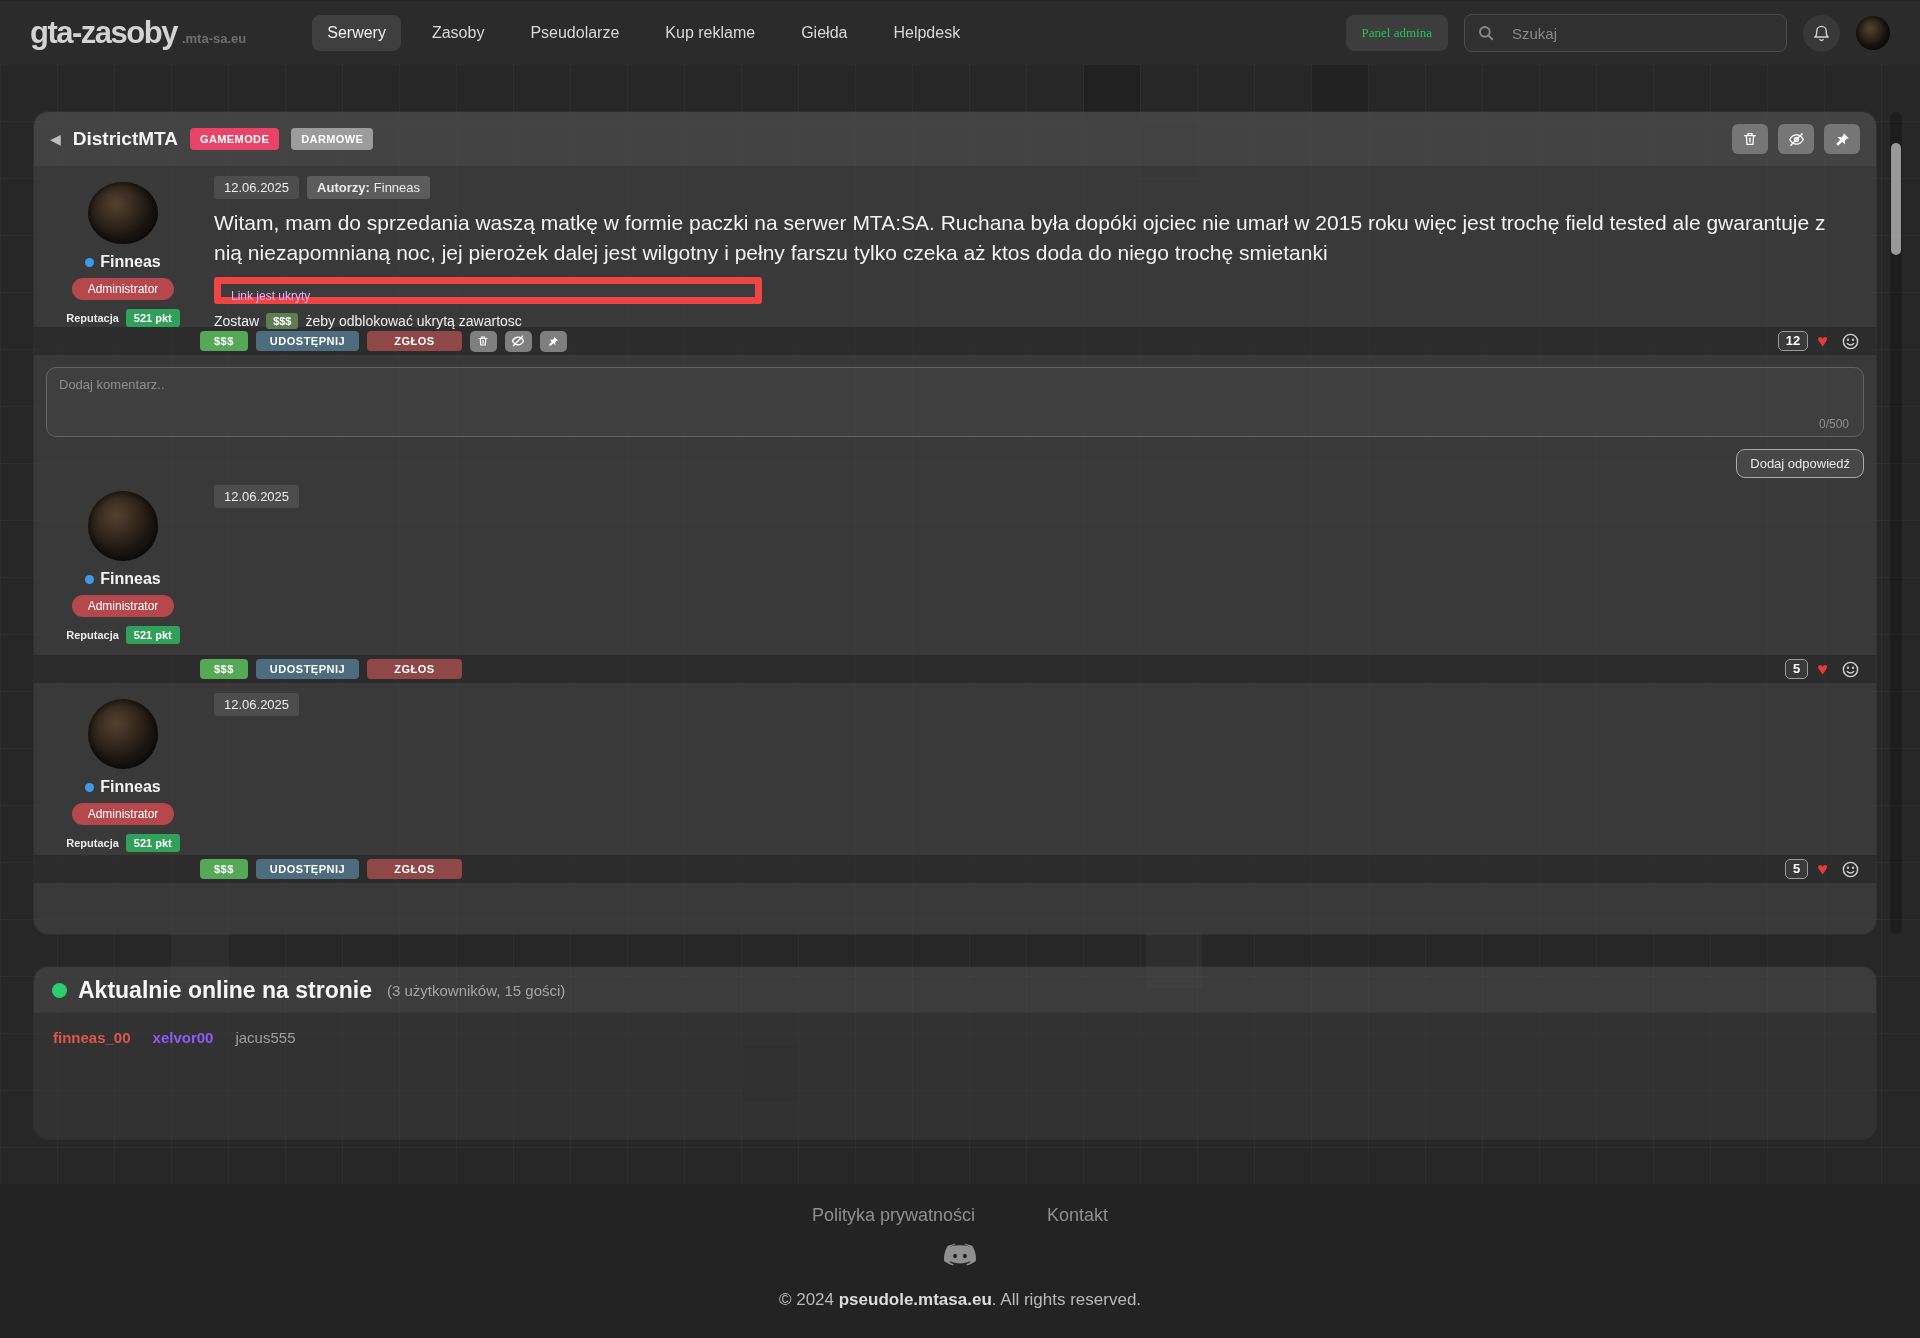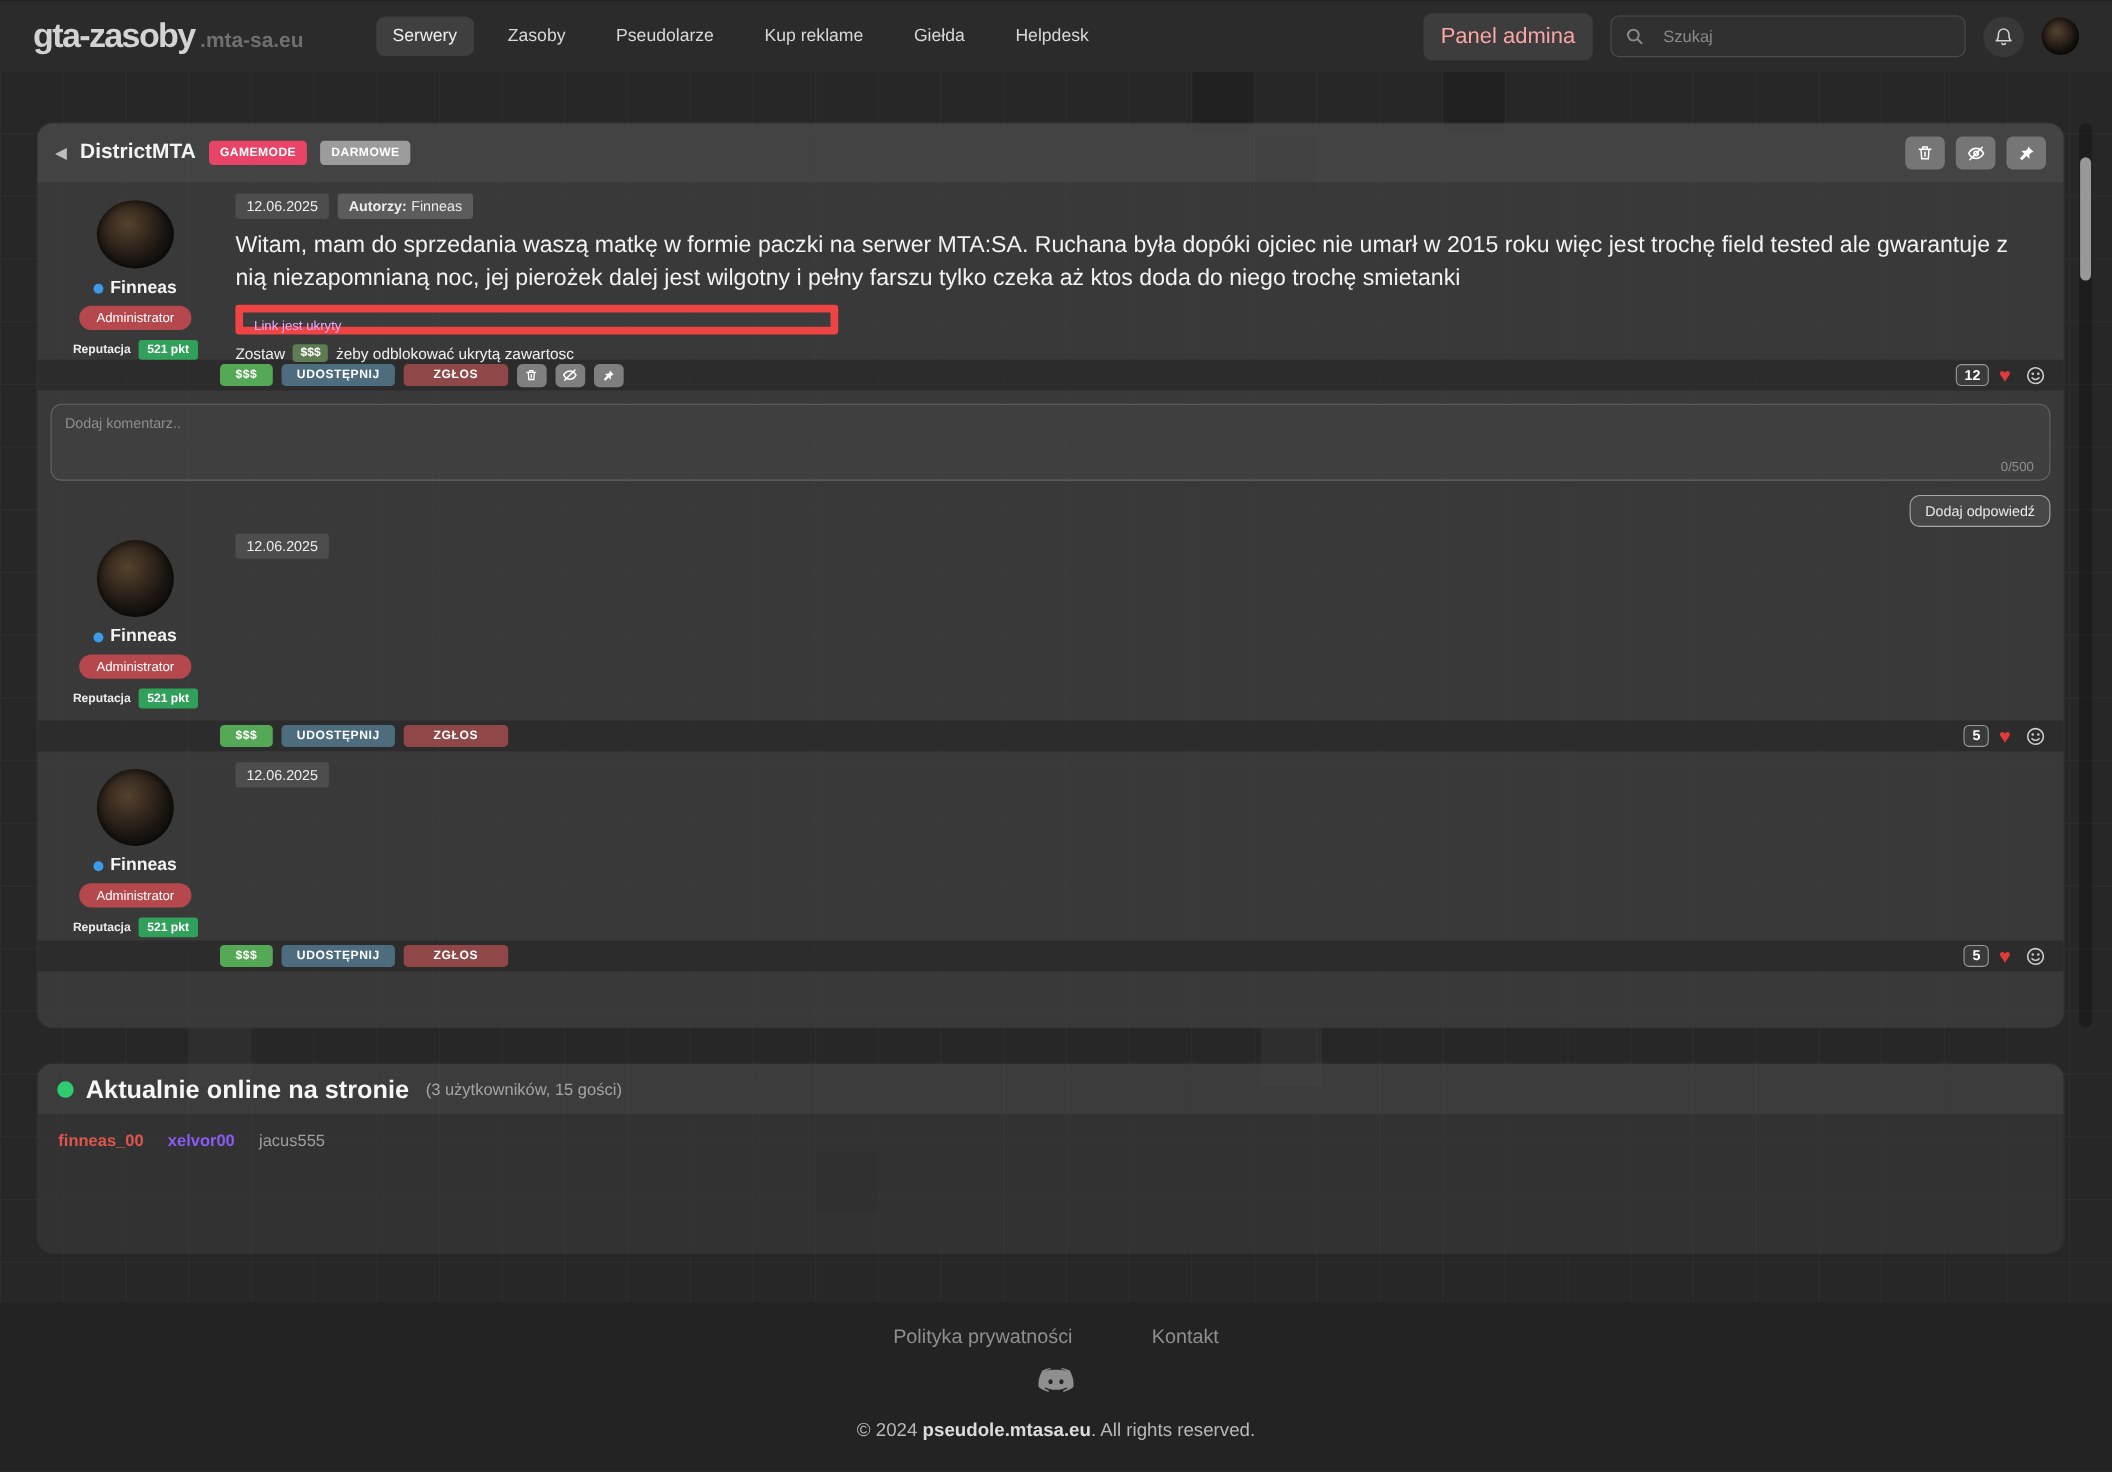--- a/index.html
+++ b/index.html
@@ -25,30 +25,30 @@
   .cell-dark  { background:rgba(0,0,0,0.14); }
 
   
   .navbar {
     position:absolute; left:0; top:1px; width:1920px; height:64px;
     background:#2b2b2b; display:flex; align-items:center;
     padding:0 30px; z-index:40;
   }
   .logo { display:flex; align-items:baseline; cursor:pointer; }
   .logo-main { font-size:31px; font-weight:bold; letter-spacing:-1.5px; color:#d3d3d3; }
-  .logo-suffix { font-size:19px; color:#6f6f6f; margin-left:5px; font-weight:bold; letter-spacing:0; }
+  .logo-suffix { font-size:13px; color:#6f6f6f; margin-left:5px; font-weight:bold; letter-spacing:0; }
   .nav-items { display:flex; align-items:center; gap:16px; margin-left:66px; }
   .nav-item {
     font-size:16px; color:#d8d8d8; padding:9px 15px; border-radius:8px; cursor:pointer;
   }
   .nav-item.active { background:#3f3f3f; color:#efefef; }
   .nav-right { margin-left:auto; display:flex; align-items:center; gap:16px; }
   .admin-btn {
-    background:#3d3d3d; border:none; color:#fca5a5; font-size:20px;
-    padding:10px 16px; border-radius:8px; cursor:pointer; font-family:Liberation Sans, sans-serif;
+    background:#3d3d3d; border:none; color:#22c55e; font-size:13px;
+    padding:10px 16px; border-radius:8px; cursor:pointer; font-family:Liberation Serif, serif;
   }
   .search-box {
     width:323px; height:38px; background:#303030; border:1px solid #4c4c4c;
     border-radius:8px; display:flex; align-items:center; padding:0 12px; gap:17px;
   }
   .search-box input {
     background:transparent; border:none; outline:none; color:#cfcfcf;
     font-size:15px; width:100%; font-family:inherit;
   }
   .search-box input::placeholder { color:#8a8a8a; }

